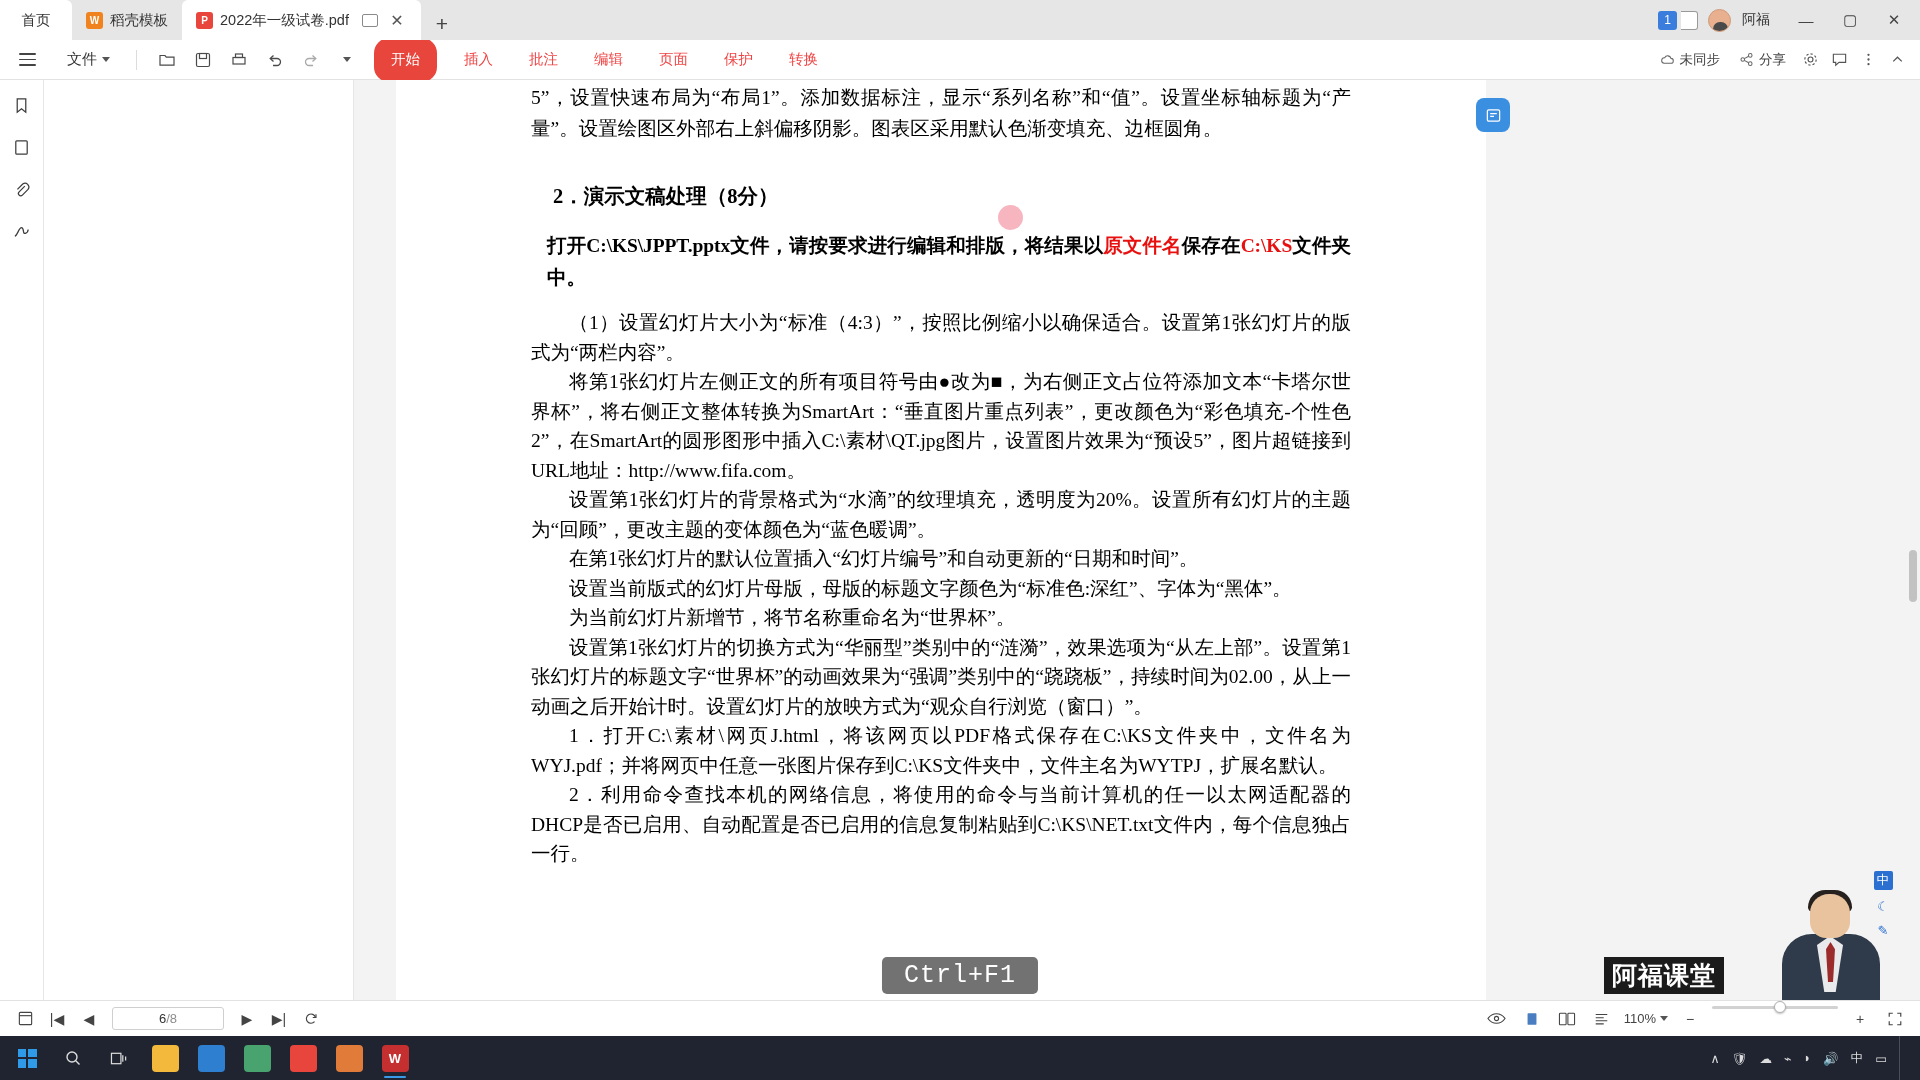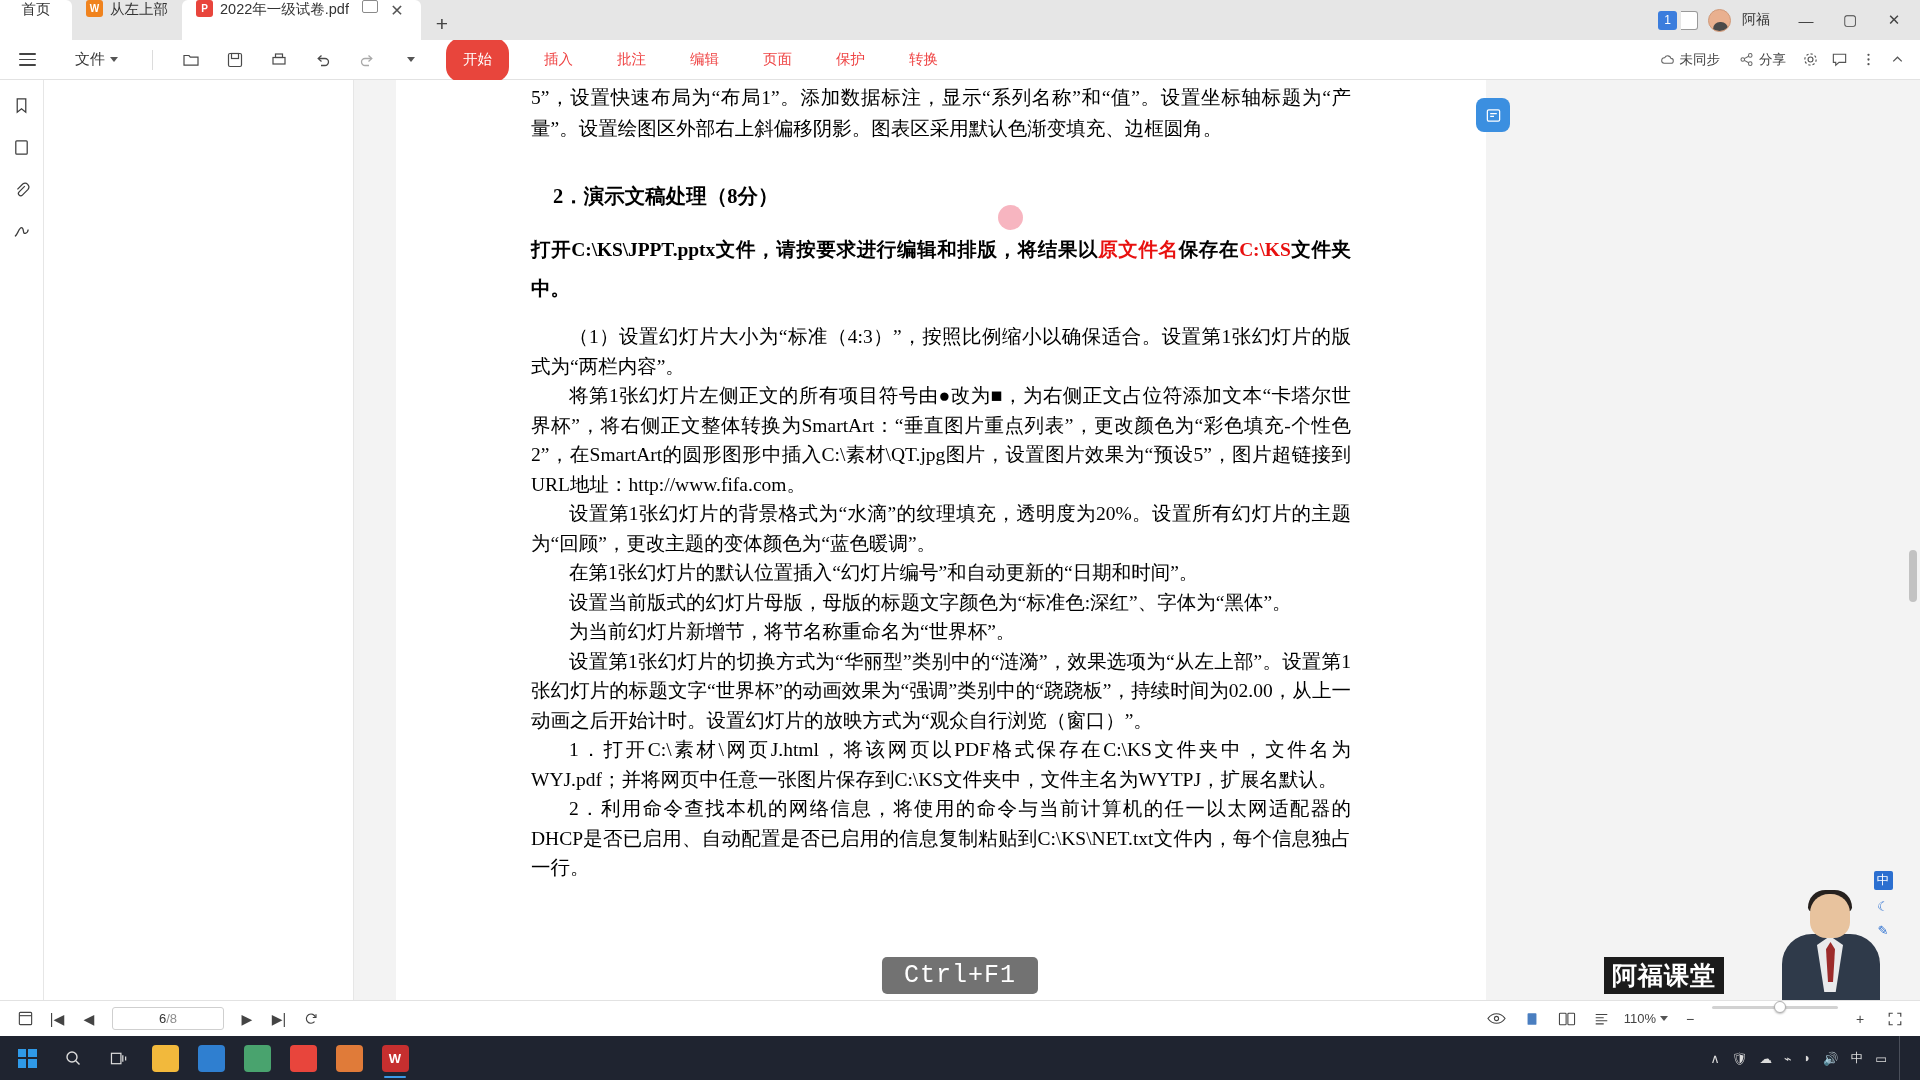--- a/index.html
+++ b/index.html
@@ -24,20 +24,21 @@
     background: #e6e6e6;
     display: flex;
     align-items: flex-end;
     padding-left: 0;
     position: relative;
     flex: none;
   }
   .tab {
     height: 40px;
     display: flex;
+    align-items: center;
     gap: 7px;
     padding: 0 14px;
     font-size: 14.5px;
     color: #333;
     position: relative;
     cursor: default;
     white-space: nowrap;
   }
   .tab.home {
     background: #ffffff;
@@ -135,21 +136,21 @@
   }
 
   
   .toolbar {
     height: 40px;
     background: #ffffff;
     border-bottom: 1px solid #e2e2e2;
     display: flex;
     align-items: center;
     padding: 0 10px;
-    gap: 18px;
+    gap: 10px;
     flex: none;
   }
   .tb-item {
     display: flex; align-items: center; gap: 5px;
     height: 30px; padding: 0 9px;
     font-size: 14.5px; color: #333;
     border-radius: 4px;
   }
   .tb-item.file { font-size: 15px; }
   .hamburger {
@@ -259,22 +260,22 @@
     margin: 38px 0 20px 22px;
   }
   h3.sec2 {
     font-size: 21px;
     font-weight: bold;
     margin: 46px 0 24px 0;
   }
   p.lead {
     font-size: 19.5px;
     font-weight: bold;
-    line-height: 39px;
-    margin: 0 0 14px 0;
+    line-height: 32px;
+    margin: 0 0 14px 16px;
     text-align: justify;
     letter-spacing: -0.1px;
   }
   p.lead .red { color: #e8100f; }
   p.body {
     font-size: 19.5px;
     line-height: 29.5px;
     margin: 0;
     text-align: justify;
     text-indent: 0;
@@ -480,21 +481,21 @@
 <body>
 
 <div id="app">
 
   <div class="tabbar">
     <div class="tab home">
       <span>首页</span>
     </div>
     <div class="tab inactive">
       <span class="ficon orange">W</span>
-      <span class="tab-label">从左上部</span>
+      <span class="tab-label">稻壳模板</span>
     </div>
     <div class="tab active">
       <span class="ficon">P</span>
       <span class="tab-label">2022年一级试卷.pdf</span>
       <span class="mon"></span>
       <span class="xclose">✕</span>
     </div>
     <div class="newtab">+</div>
 
     <div class="tabbar-right">

